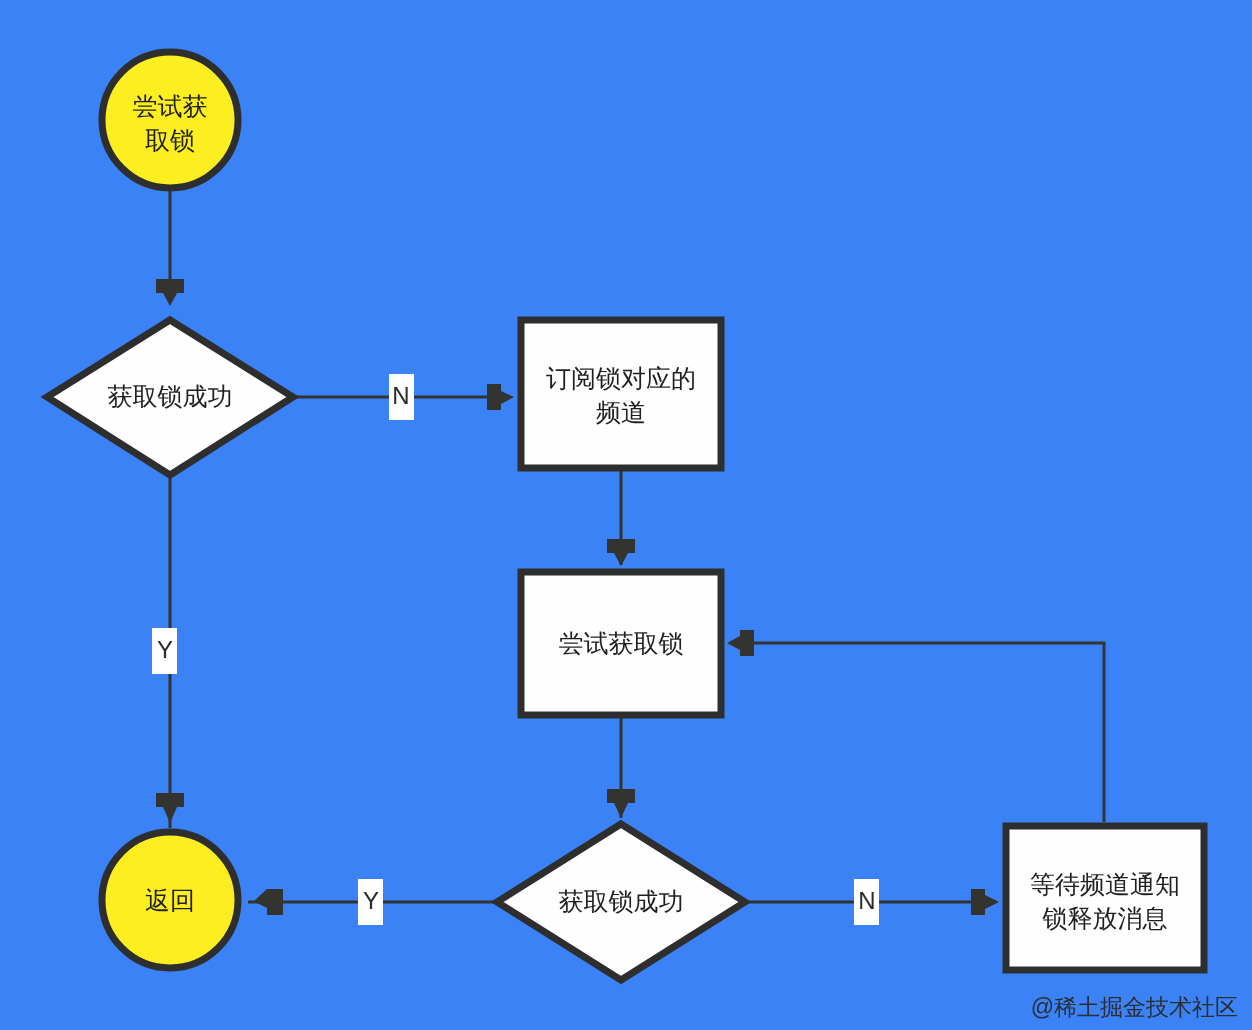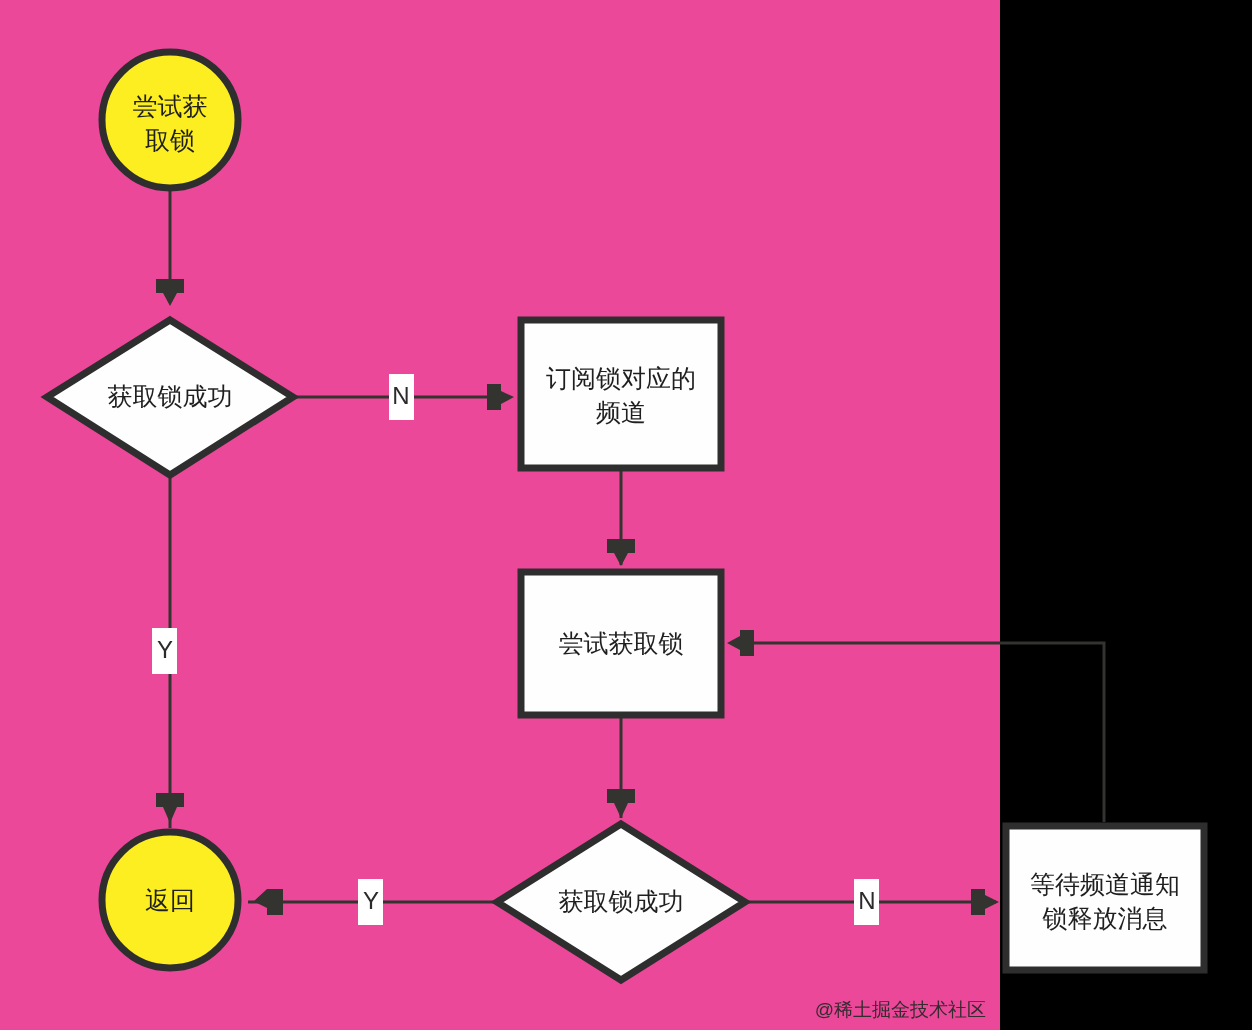--- a/index.html
+++ b/index.html
@@ -8,23 +8,23 @@
     background: #000000;
   }
   body {
     width: 1252px;
     height: 1030px;
     overflow: hidden;
     font-family: "Liberation Sans", "DejaVu Sans", sans-serif;
   }
   #canvas {
     position: relative;
-    width: 1000px;
+    width: 1252px;
     height: 1030px;
-    background: #ec4899;
+    background: #3b82f6;
   }
   svg#flow {
     position: absolute;
     top: 0; left: 0;
     width: 1252px;
     height: 1030px;
     display: block;
   }
   .node-text {
     font-family: "Liberation Sans", "DejaVu Sans", sans-serif;
@@ -49,21 +49,21 @@
   .shape-fill-white { fill: #fefefe; }
   .shape-fill-yellow { fill: #fcee21; }
   .shape-stroke { stroke: #2e2e2e; stroke-width: 7; }
   .arrow-head { fill: #33342f; }
   .label-bg { fill: #ffffff; }
   .watermark {
     position: absolute;
     right: 14px;
     bottom: 7px;
     font-family: "Liberation Sans", "DejaVu Sans", sans-serif;
-    font-size: 19px;
+    font-size: 23px;
     color: #2a2a2a;
     letter-spacing: 0px;
     white-space: nowrap;
     opacity: 0.95;
     text-align: right;
   }
 </style>
 </head>
 <body>
 

